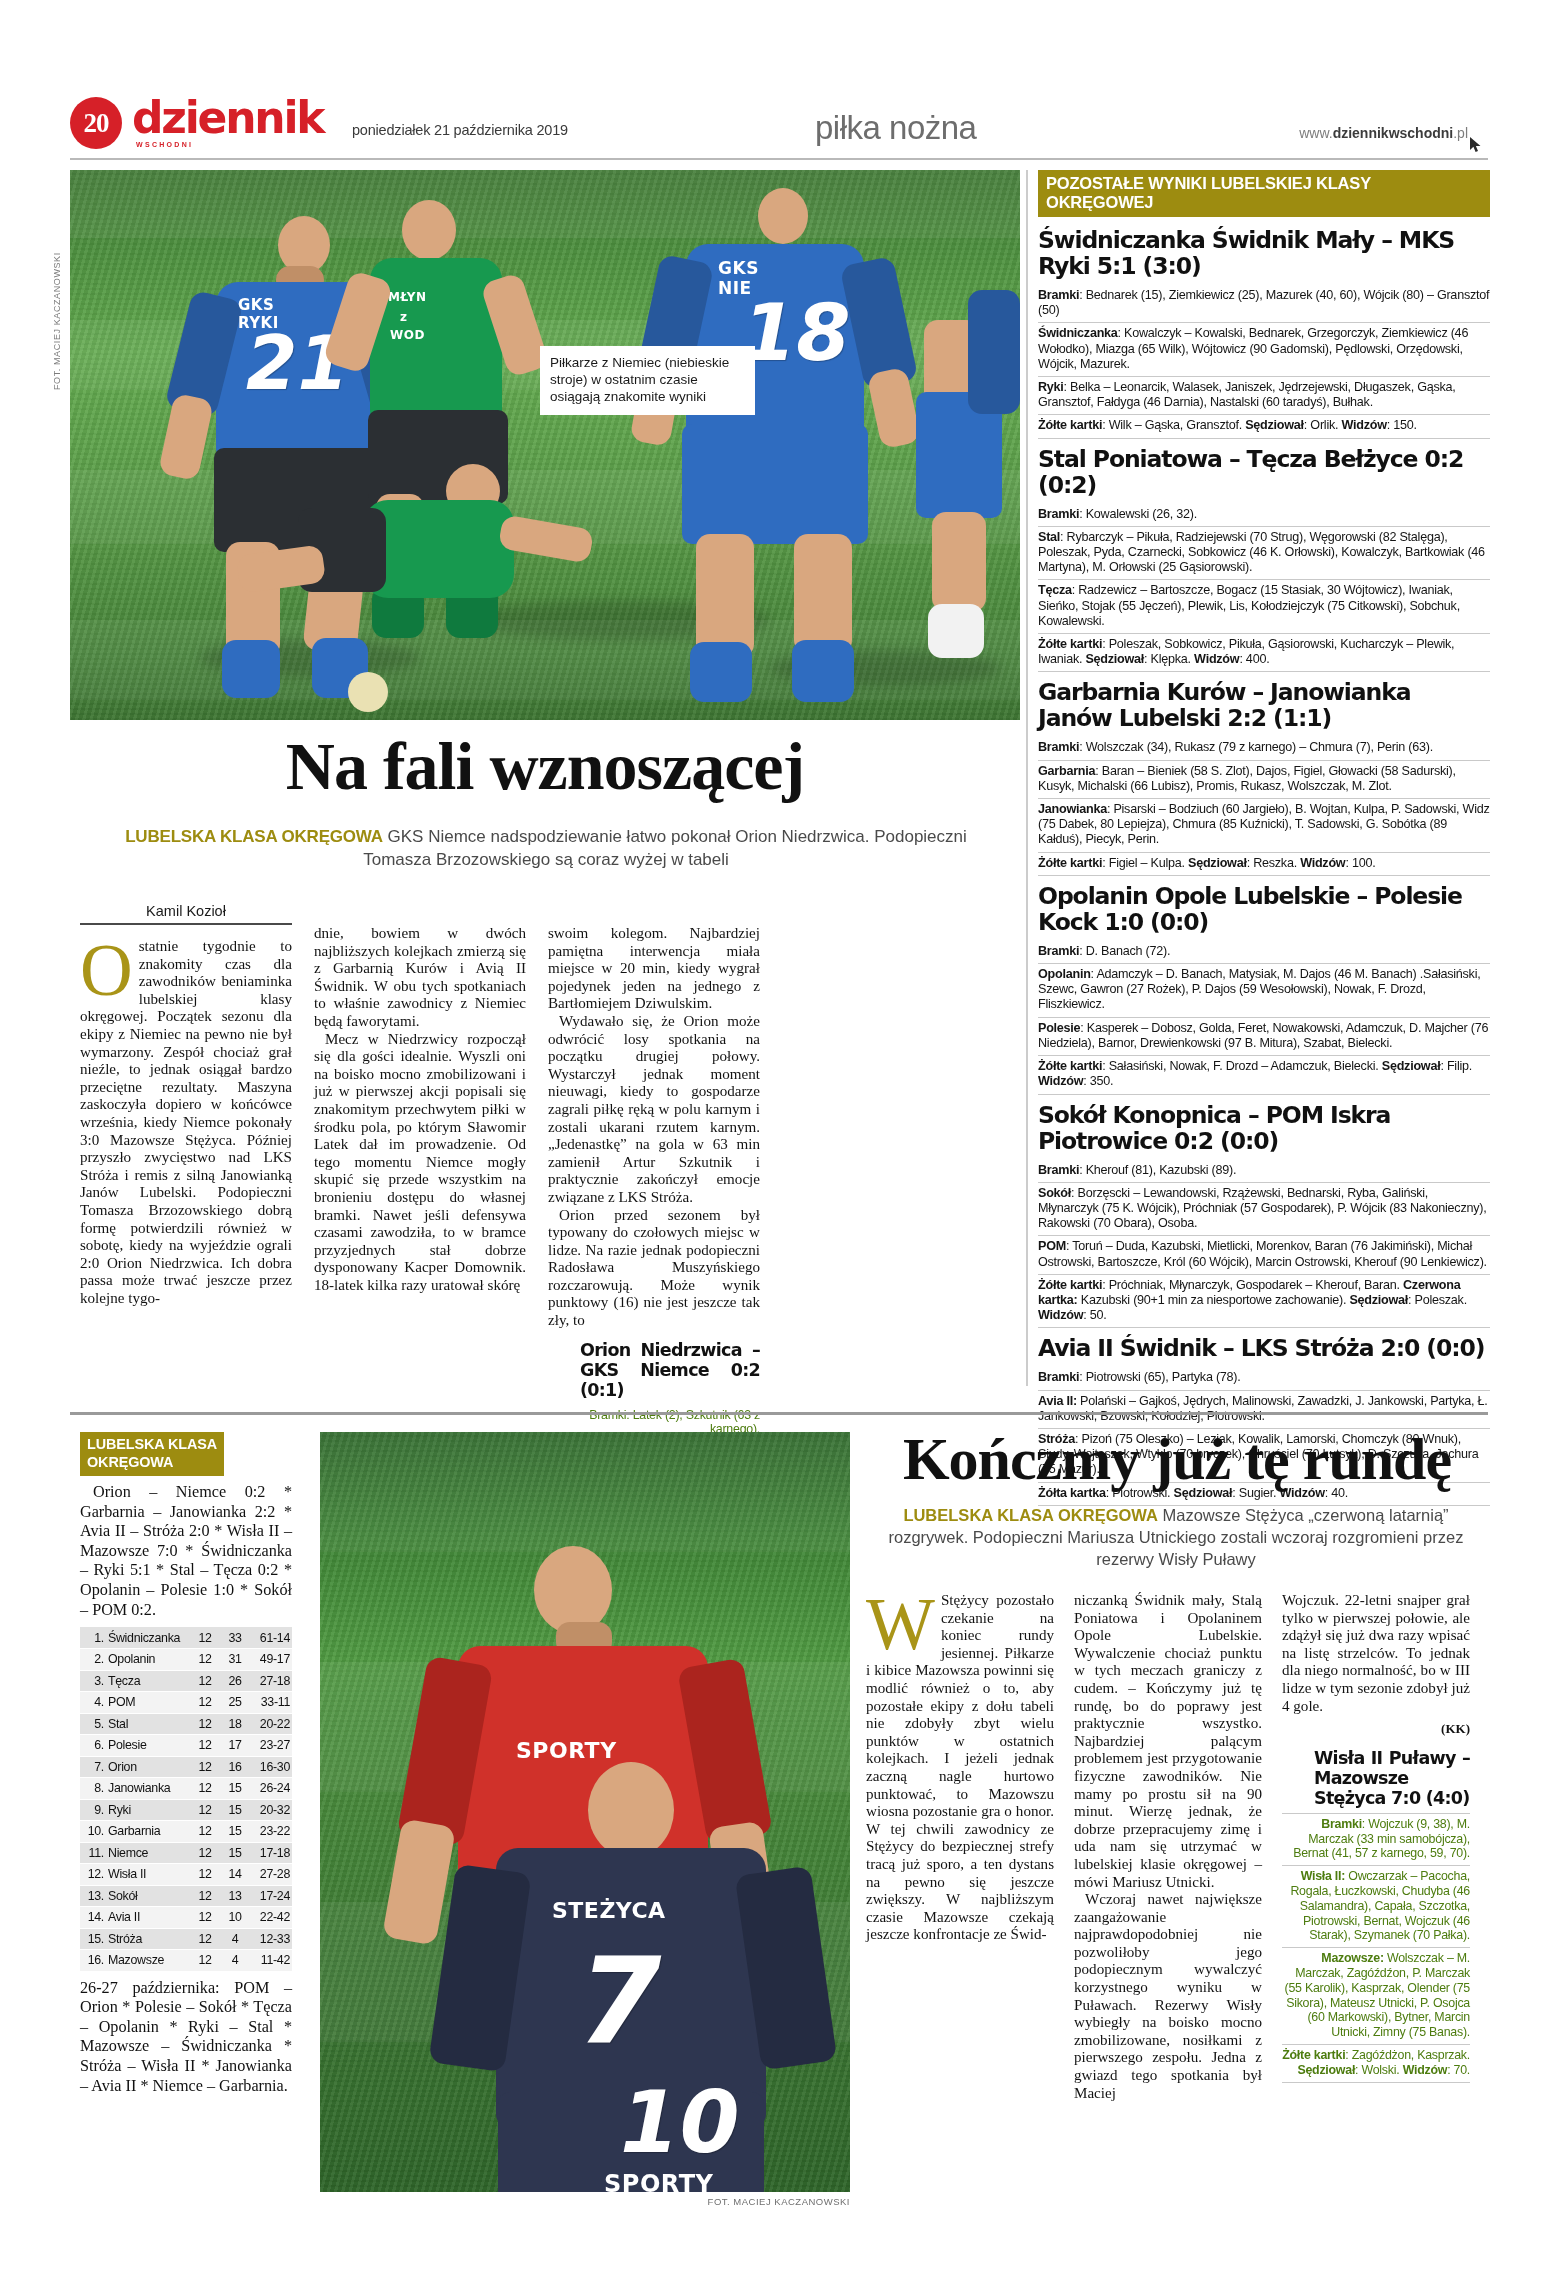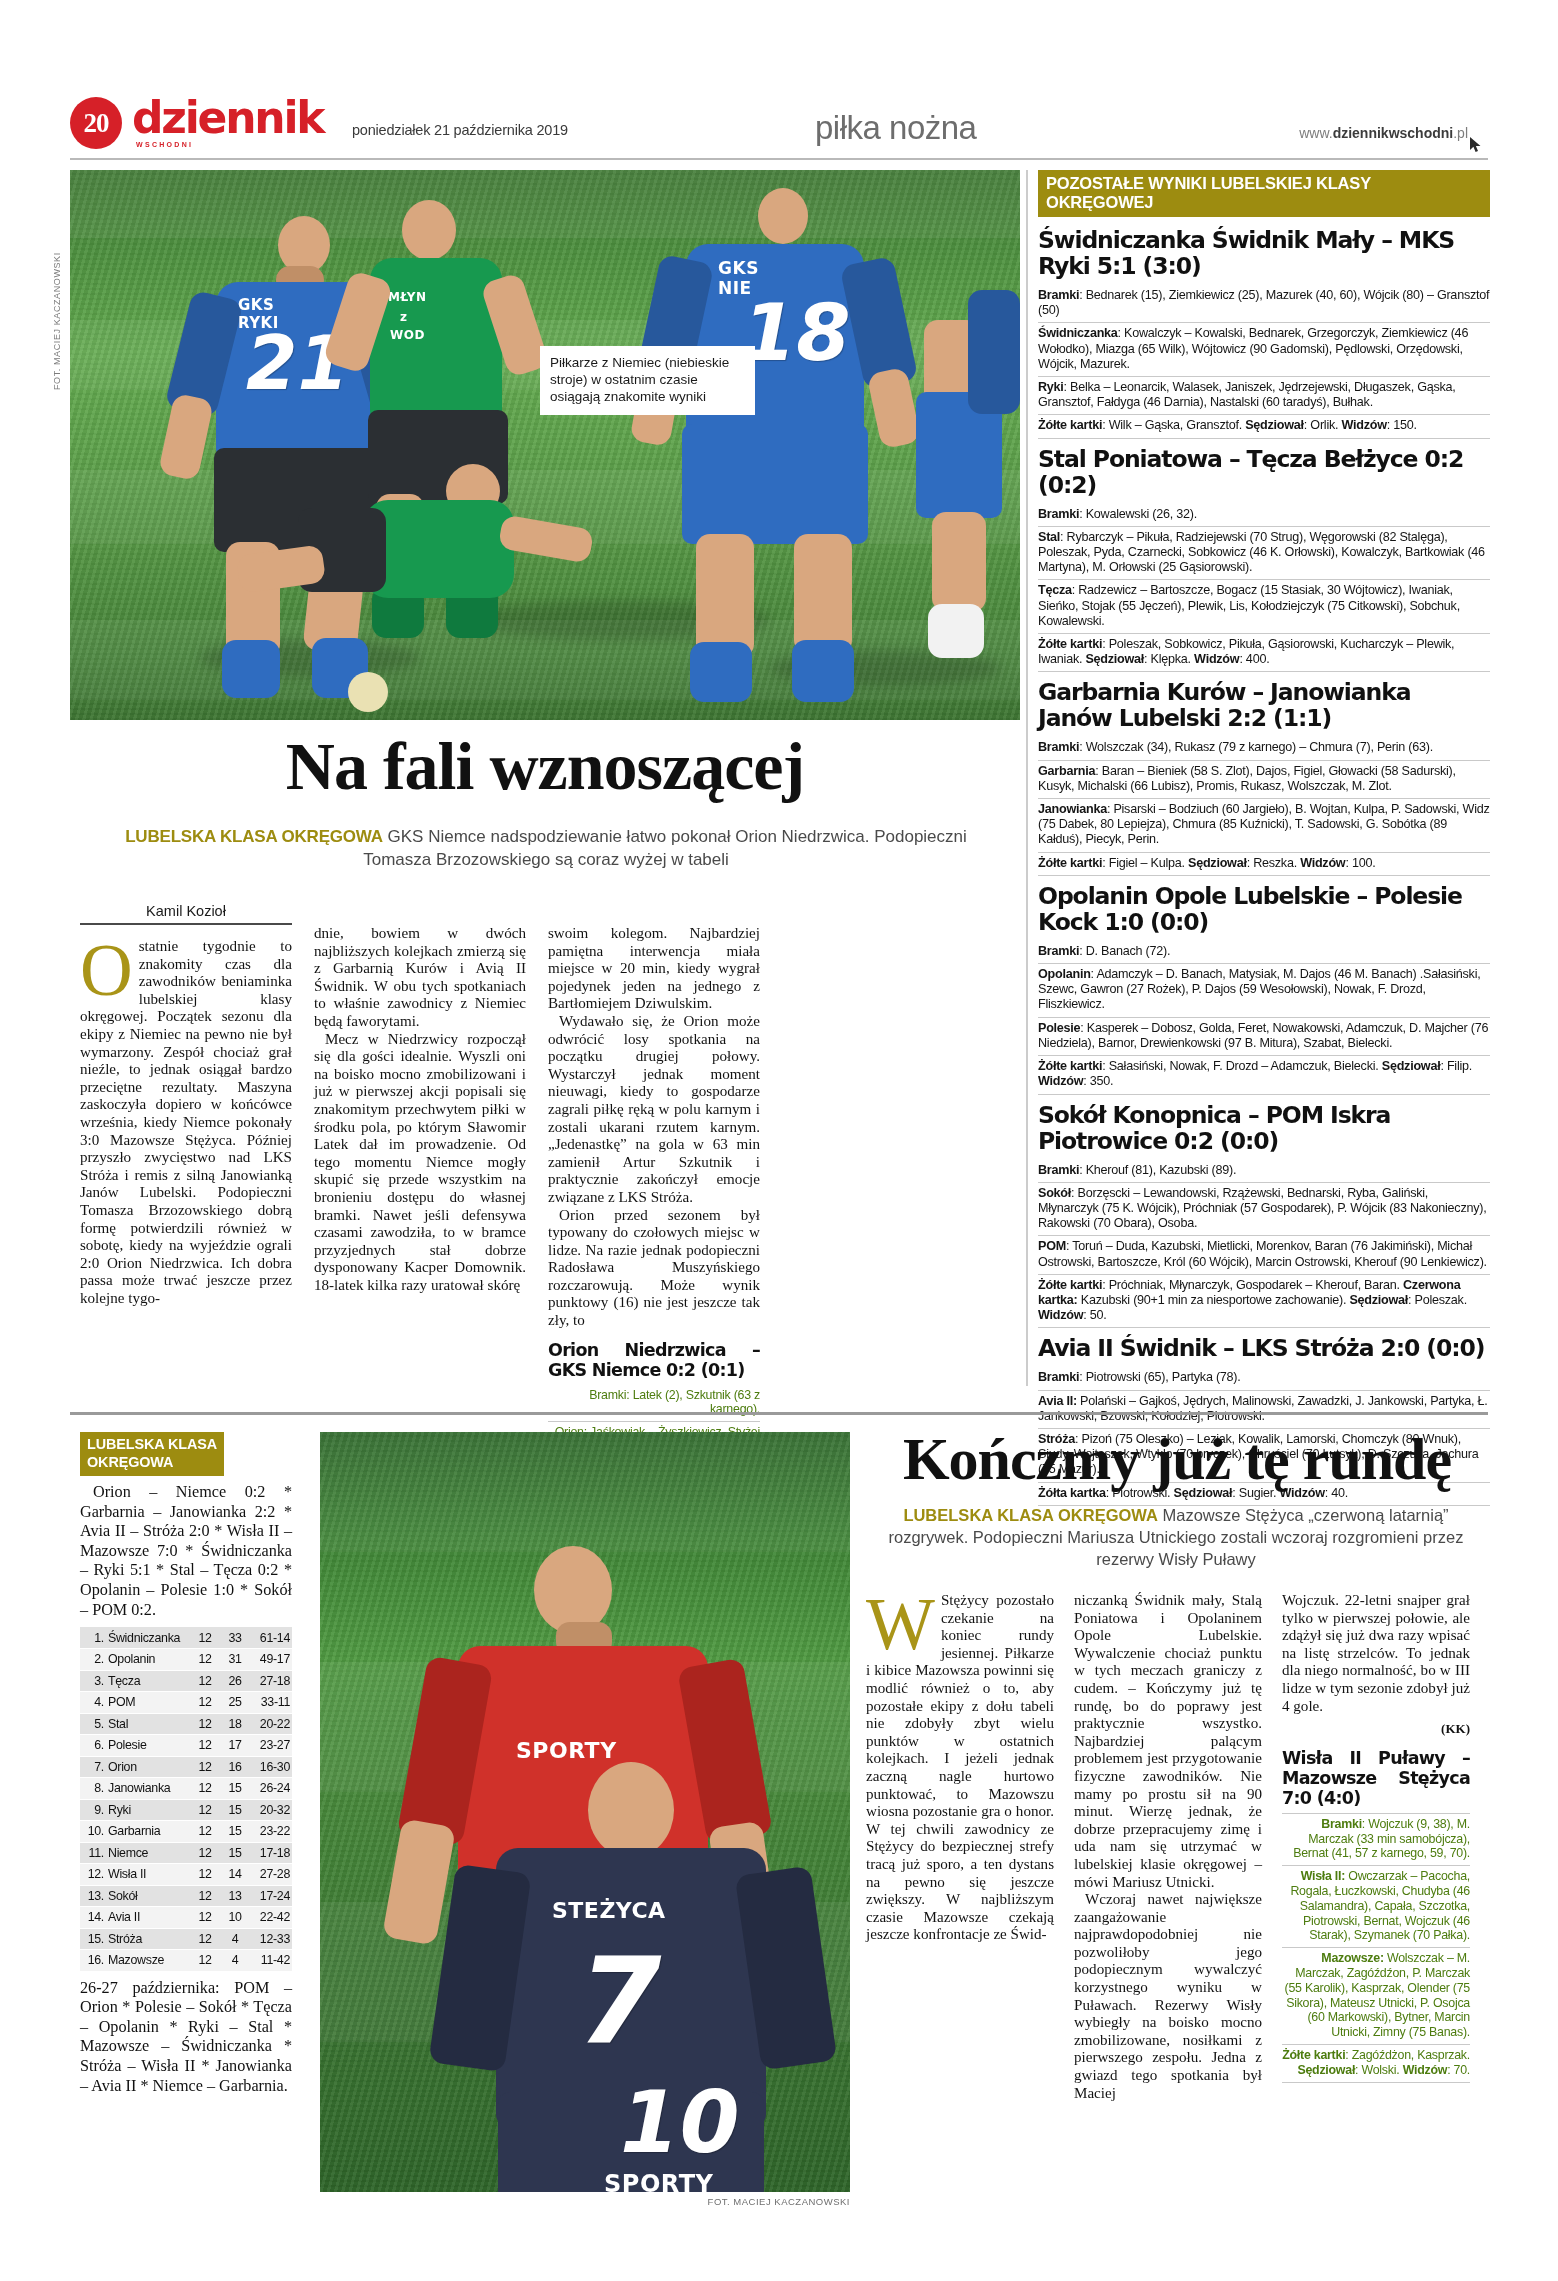--- a/index.html
+++ b/index.html
@@ -246,21 +246,21 @@
   #bcol2 { left:1074px; top:1592px; }
   #bcol3 { left:1282px; top:1592px; }
   .bcol p { margin:0; text-indent:11px; }
   .bcol p.noind { text-indent:0; }
   .kk-sign { text-align:right; font-weight:bold; font-size:13px; margin-top:5px; }
 
   .minimatch { margin-top:10px; }
   .minimatch-title {
     font-family:"DejaVu Sans", sans-serif;
     font-weight:bold; font-size:17.5px; line-height:20px;
-    letter-spacing:-0.7px; color:#111; margin-bottom:5px;
+    letter-spacing:-0.7px; color:#111; margin-bottom:5px;margin-left:32px;
   }
   .minimatch-line {
     font-family:"Liberation Sans", sans-serif;
     font-size:12.4px; line-height:14.8px; color:#4d7c0f;
     padding:3px 0 4px 0; border-bottom:1px solid #c9c9c9;
     letter-spacing:-0.25px; text-align:right;
   }
   .minimatch-line:first-of-type { border-top:1px solid #c9c9c9; }
 </style>
 </head>

